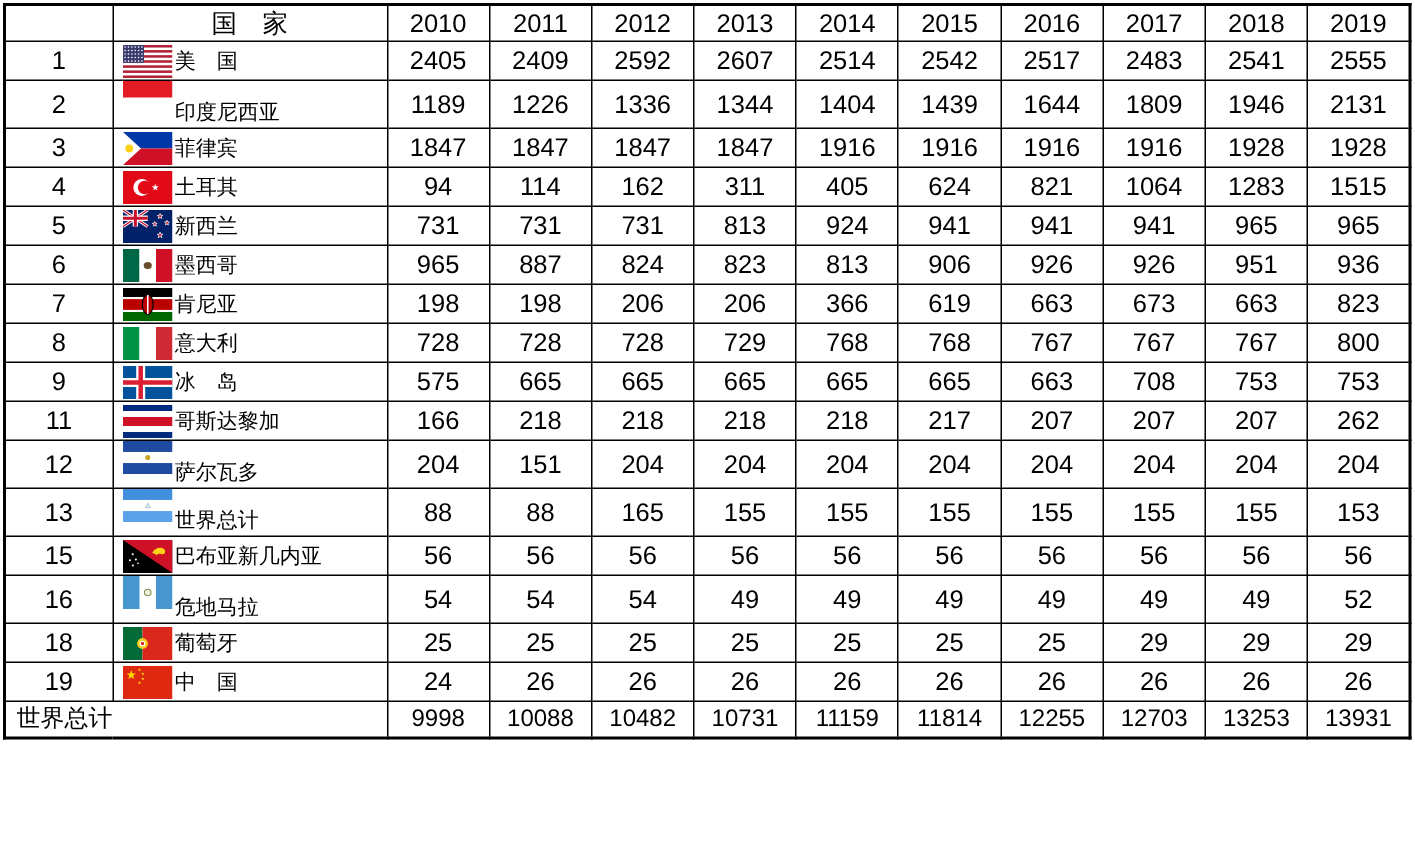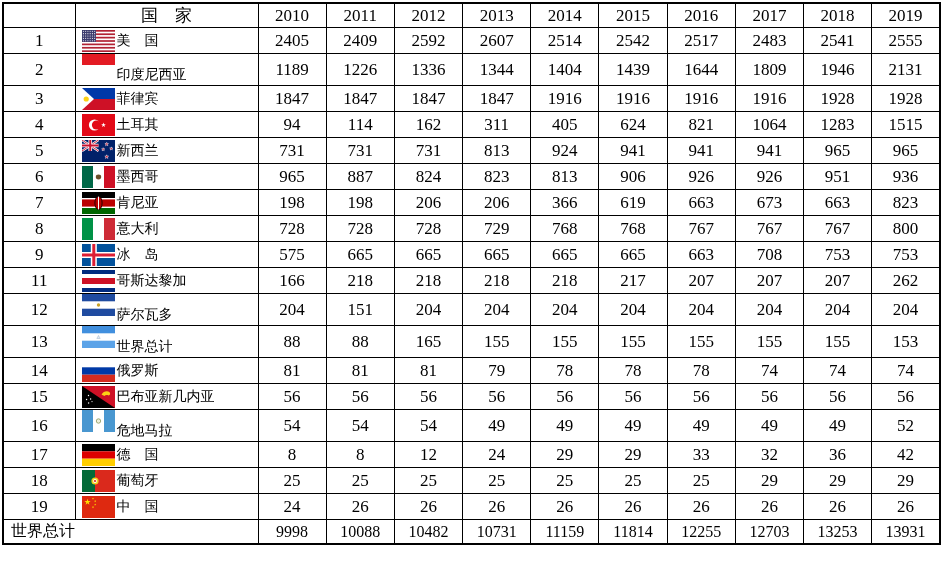--- a/index.html
+++ b/index.html
@@ -2,21 +2,21 @@
 <html><head>
 <meta charset="utf-8">
 <style>
   html,body{margin:0;padding:0;background:#ffffff;}
   .page{width:943px;height:576px;background:#fff;box-sizing:border-box;padding:2px 0 0 2px;}
   table.data-table{
     border-collapse:collapse;
     table-layout:fixed;
     width:939px;
     border:2px solid #000;
-    font-family:Liberation Serif, serif;
+    font-family:Liberation Sans, sans-serif;
     color:#000;
     padding-left:32px;
   }
   .data-table th,.data-table td{
     border:1px solid #000;
     padding:0;
     text-align:center;
     vertical-align:middle;
     font-weight:normal;
     overflow:hidden;
@@ -410,45 +410,20 @@
           <td>165</td>
           <td>155</td>
           <td>155</td>
           <td>155</td>
           <td>155</td>
           <td>155</td>
           <td>155</td>
           <td>153</td>
         </tr>
         <tr>
-          <td class="rank-cell">14</td>
-          <td class="country-cell">
-            <div class="cwrap">
-              <span class="flag">
-                <svg viewBox="0 0 33 22" width="33" height="22" xmlns="http://www.w3.org/2000/svg">
-                  <rect width="33" height="22" fill="#fff"></rect>
-                  <rect y="7.3" width="33" height="7.4" fill="#0039A6"></rect>
-                  <rect y="14.7" width="33" height="7.3" fill="#D52B1E"></rect>
-                </svg>
-              </span>
-              <span class="cname">俄罗斯</span>
-            </div>
-          </td>
-          <td>81</td>
-          <td>81</td>
-          <td>81</td>
-          <td>79</td>
-          <td>78</td>
-          <td>78</td>
-          <td>78</td>
-          <td>74</td>
-          <td>74</td>
-          <td>74</td>
-        </tr>
-        <tr>
           <td class="rank-cell">15</td>
           <td class="country-cell">
             <div class="cwrap">
               <span class="flag">
                 <svg viewBox="0 0 33 22" width="33" height="22" xmlns="http://www.w3.org/2000/svg">
                   <rect width="33" height="22" fill="#000"></rect>
                   <polygon points="0,0 33,0 33,22" fill="#CE1126"></polygon>
                   <path d="M19.5,8.5 C21,5.2 25.5,4.3 27.3,6 C28.8,7.3 28.2,9.2 26.5,9.6 C25,8.8 23.4,9 22.4,10.1 C21.3,9.2 20,9 19.5,8.5 Z" fill="#FCD116"></path>
                   <g fill="#fff">
                     <circle cx="6.5" cy="9.5" r="0.7"></circle>
@@ -491,45 +466,20 @@
           <td>54</td>
           <td>54</td>
           <td>54</td>
           <td>49</td>
           <td>49</td>
           <td>49</td>
           <td>49</td>
           <td>49</td>
           <td>49</td>
           <td>52</td>
-        </tr>
-        <tr>
-          <td class="rank-cell">17</td>
-          <td class="country-cell">
-            <div class="cwrap">
-              <span class="flag">
-                <svg viewBox="0 0 33 22" width="33" height="22" xmlns="http://www.w3.org/2000/svg">
-                  <rect width="33" height="7.3" fill="#000"></rect>
-                  <rect y="7.3" width="33" height="7.4" fill="#DD0000"></rect>
-                  <rect y="14.7" width="33" height="7.3" fill="#FFCE00"></rect>
-                </svg>
-              </span>
-              <span class="cname">德　国</span>
-            </div>
-          </td>
-          <td>8</td>
-          <td>8</td>
-          <td>12</td>
-          <td>24</td>
-          <td>29</td>
-          <td>29</td>
-          <td>33</td>
-          <td>32</td>
-          <td>36</td>
-          <td>42</td>
         </tr>
         <tr>
           <td class="rank-cell">18</td>
           <td class="country-cell">
             <div class="cwrap">
               <span class="flag">
                 <svg viewBox="0 0 33 22" width="33" height="22" xmlns="http://www.w3.org/2000/svg">
                   <rect width="13" height="22" fill="#046A38"></rect>
                   <rect x="13" width="20" height="22" fill="#DA291C"></rect>
                   <circle cx="13" cy="11" r="3.6" fill="#F5D020"></circle>

